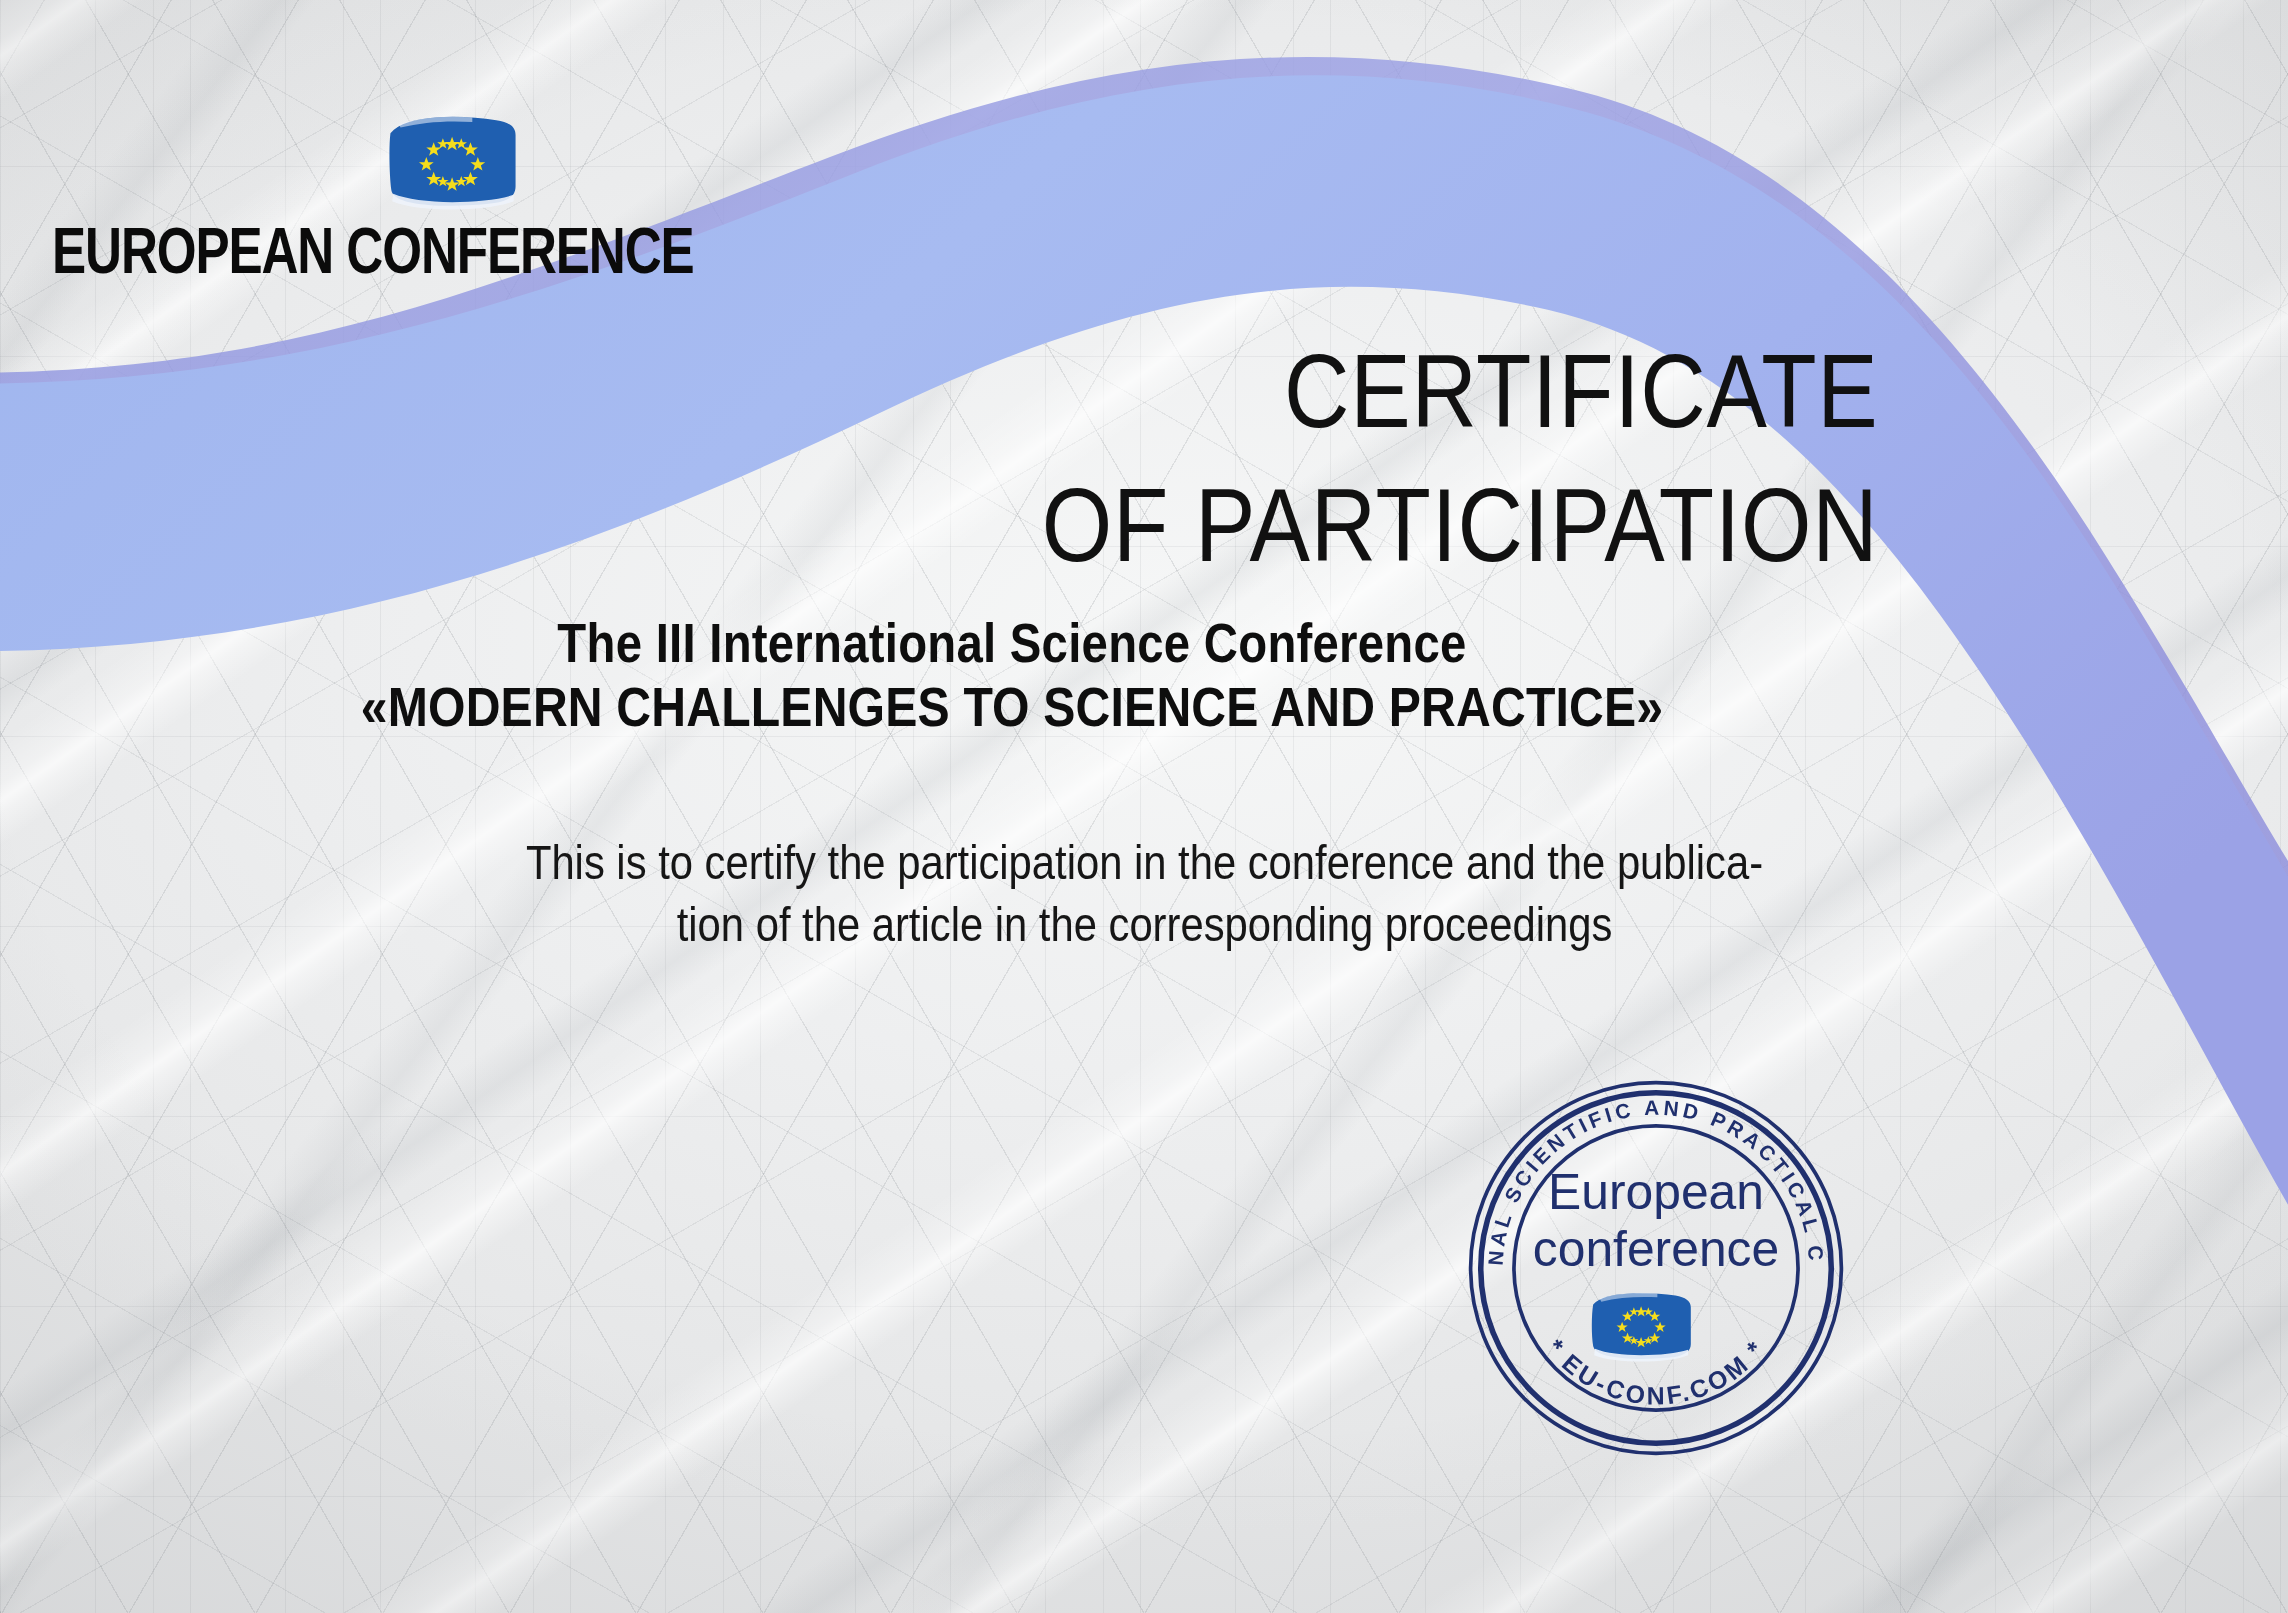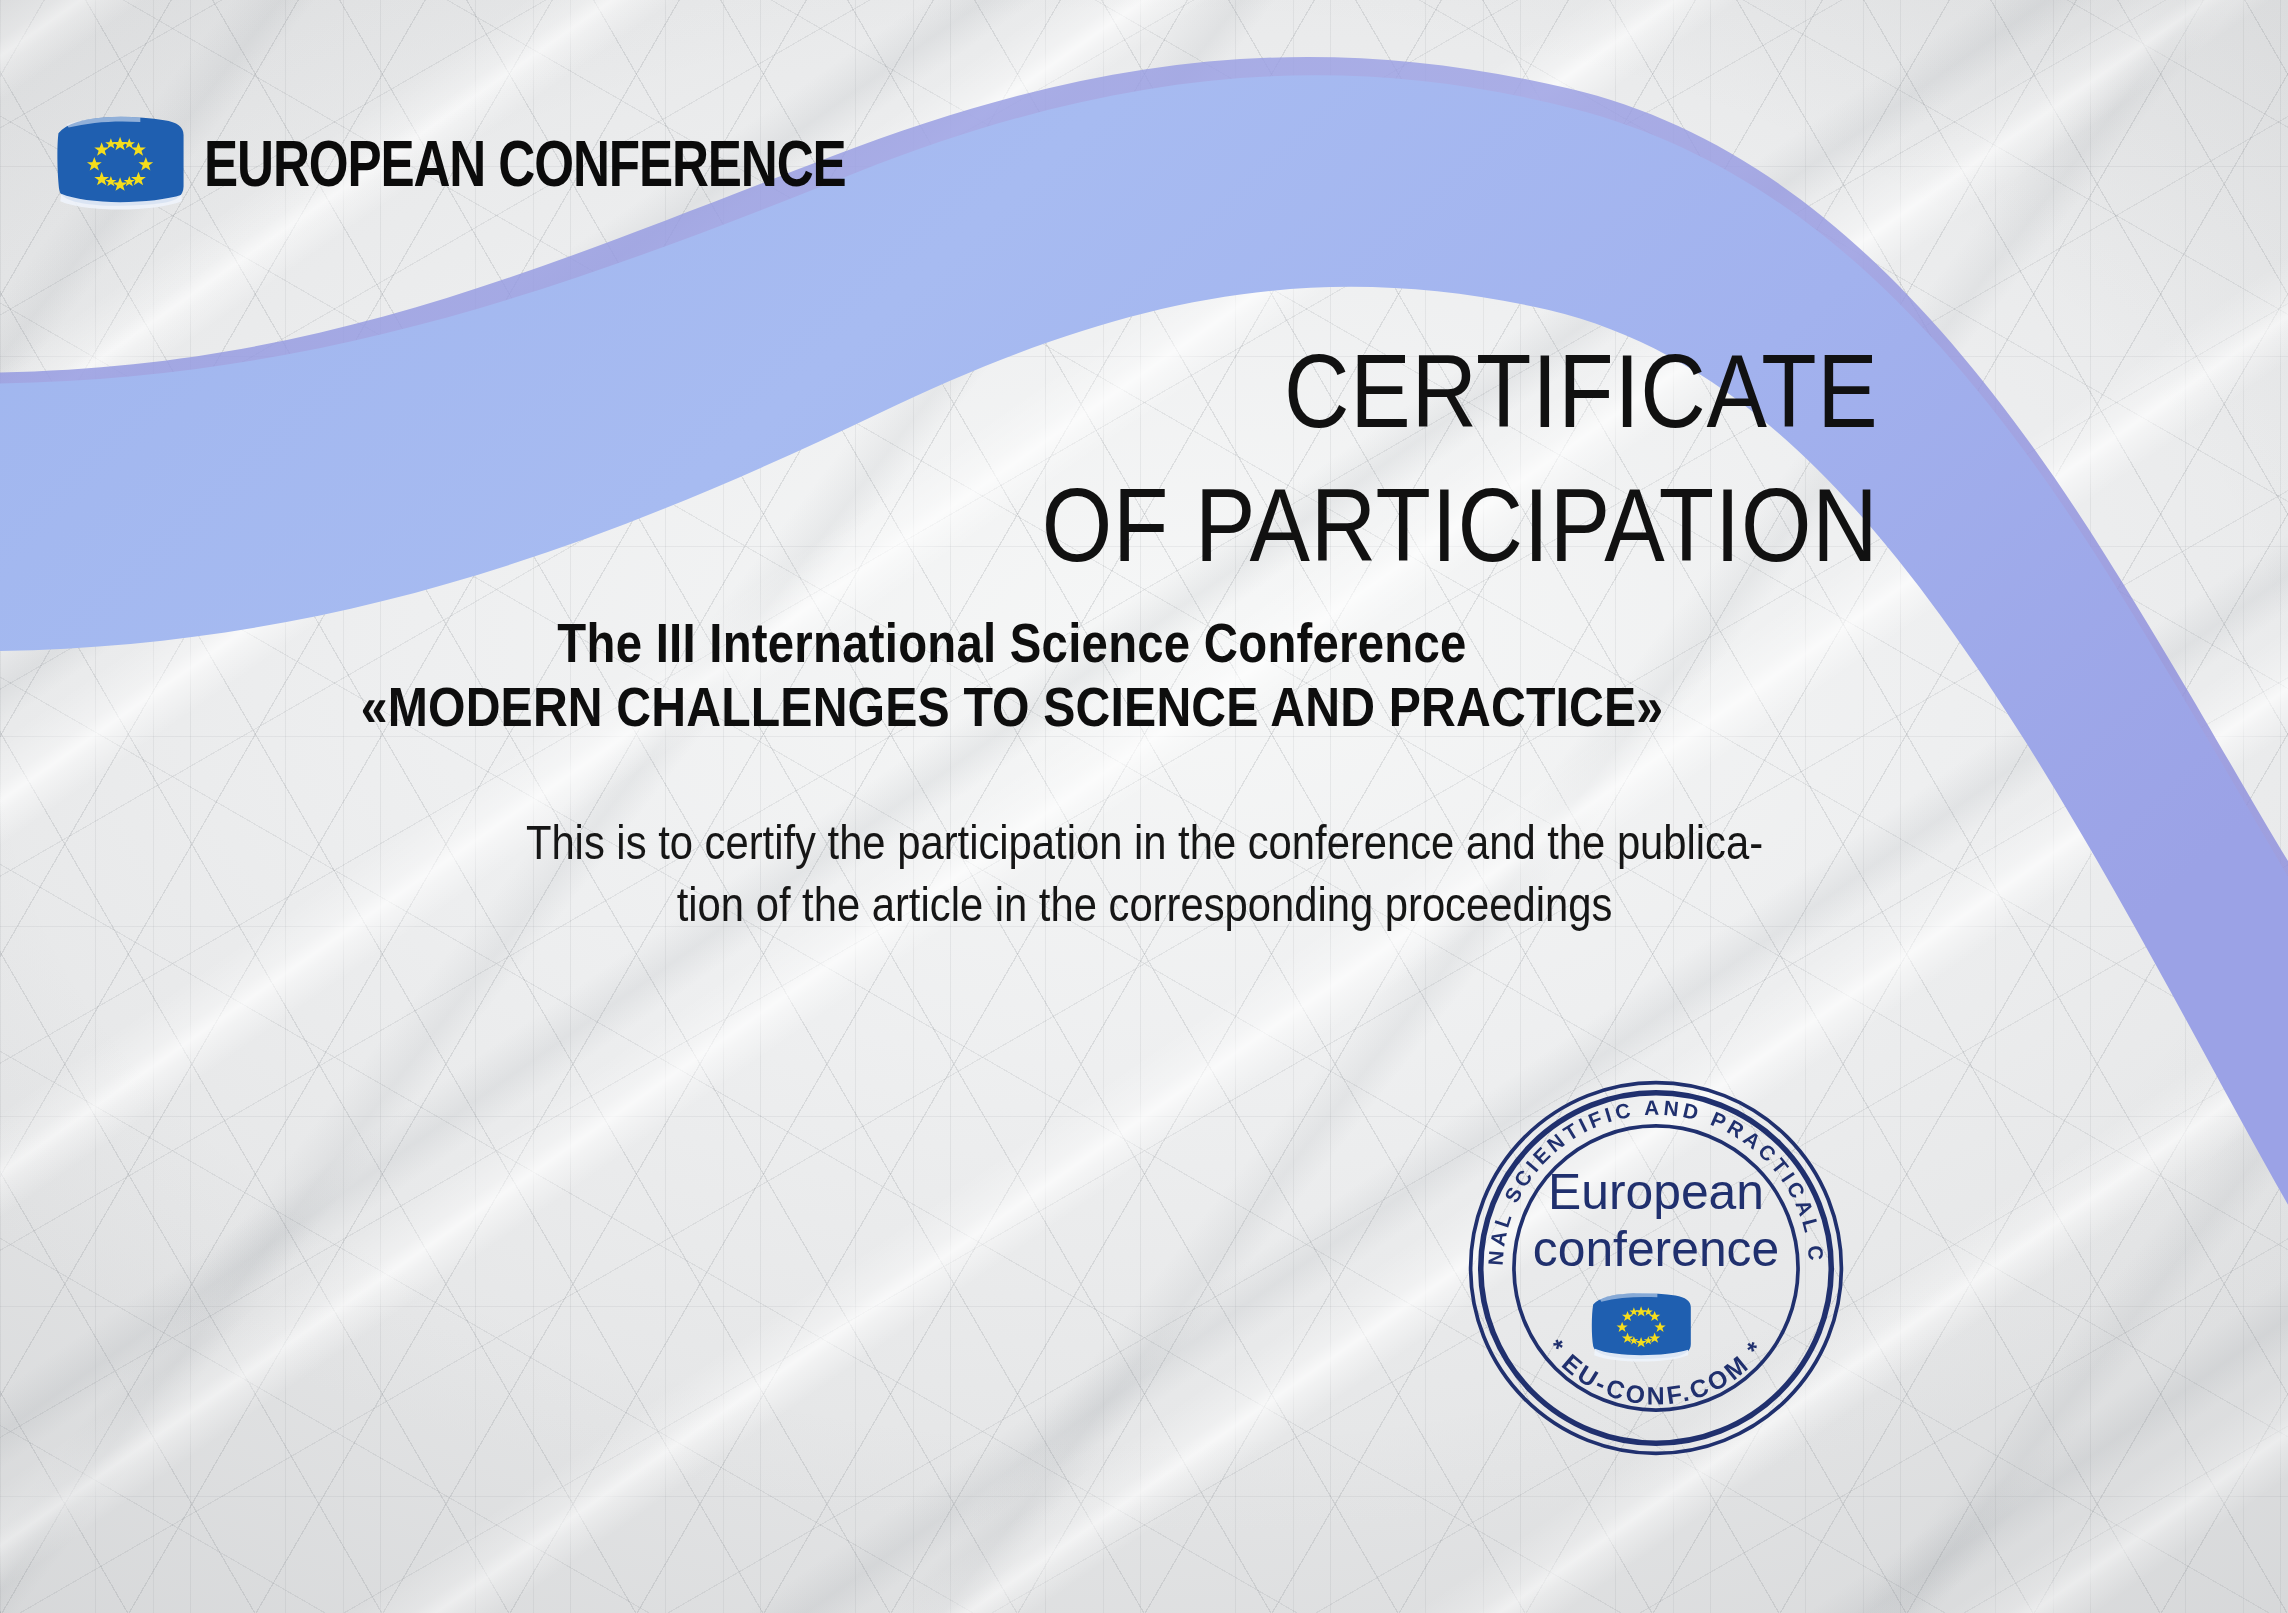--- a/index.html
+++ b/index.html
@@ -112,21 +112,22 @@
     pointer-events: none;
   }
 
   
   .header {
     position: absolute;
     left: 52px;
     top: 109px;
     display: flex;
     align-items: center;
-    gap: 14px;
+    gap: 1px;
+    flex-direction: column;
   }
   .eu-flag-brush {
     width: 138px;
     height: 109px;
     flex: none;
   }
   .header-title {
     font-family: "Liberation Sans", sans-serif;
     font-weight: bold;
     font-size: 64px;
@@ -185,21 +186,21 @@
     color: #0e0e0e;
     transform: scaleX(0.86);
     white-space: nowrap;
     letter-spacing: 0.2px;
   }
 
   
   .certify-block {
     position: absolute;
     left: 0;
-    top: 812px;
+    top: 832px;
     width: 2289px;
     text-align: center;
   }
   .certify-line {
     font-family: "Liberation Sans", sans-serif;
     font-weight: 400;
     font-size: 48px;
     line-height: 1.30;
     color: #161616;
     transform: scaleX(0.87);

